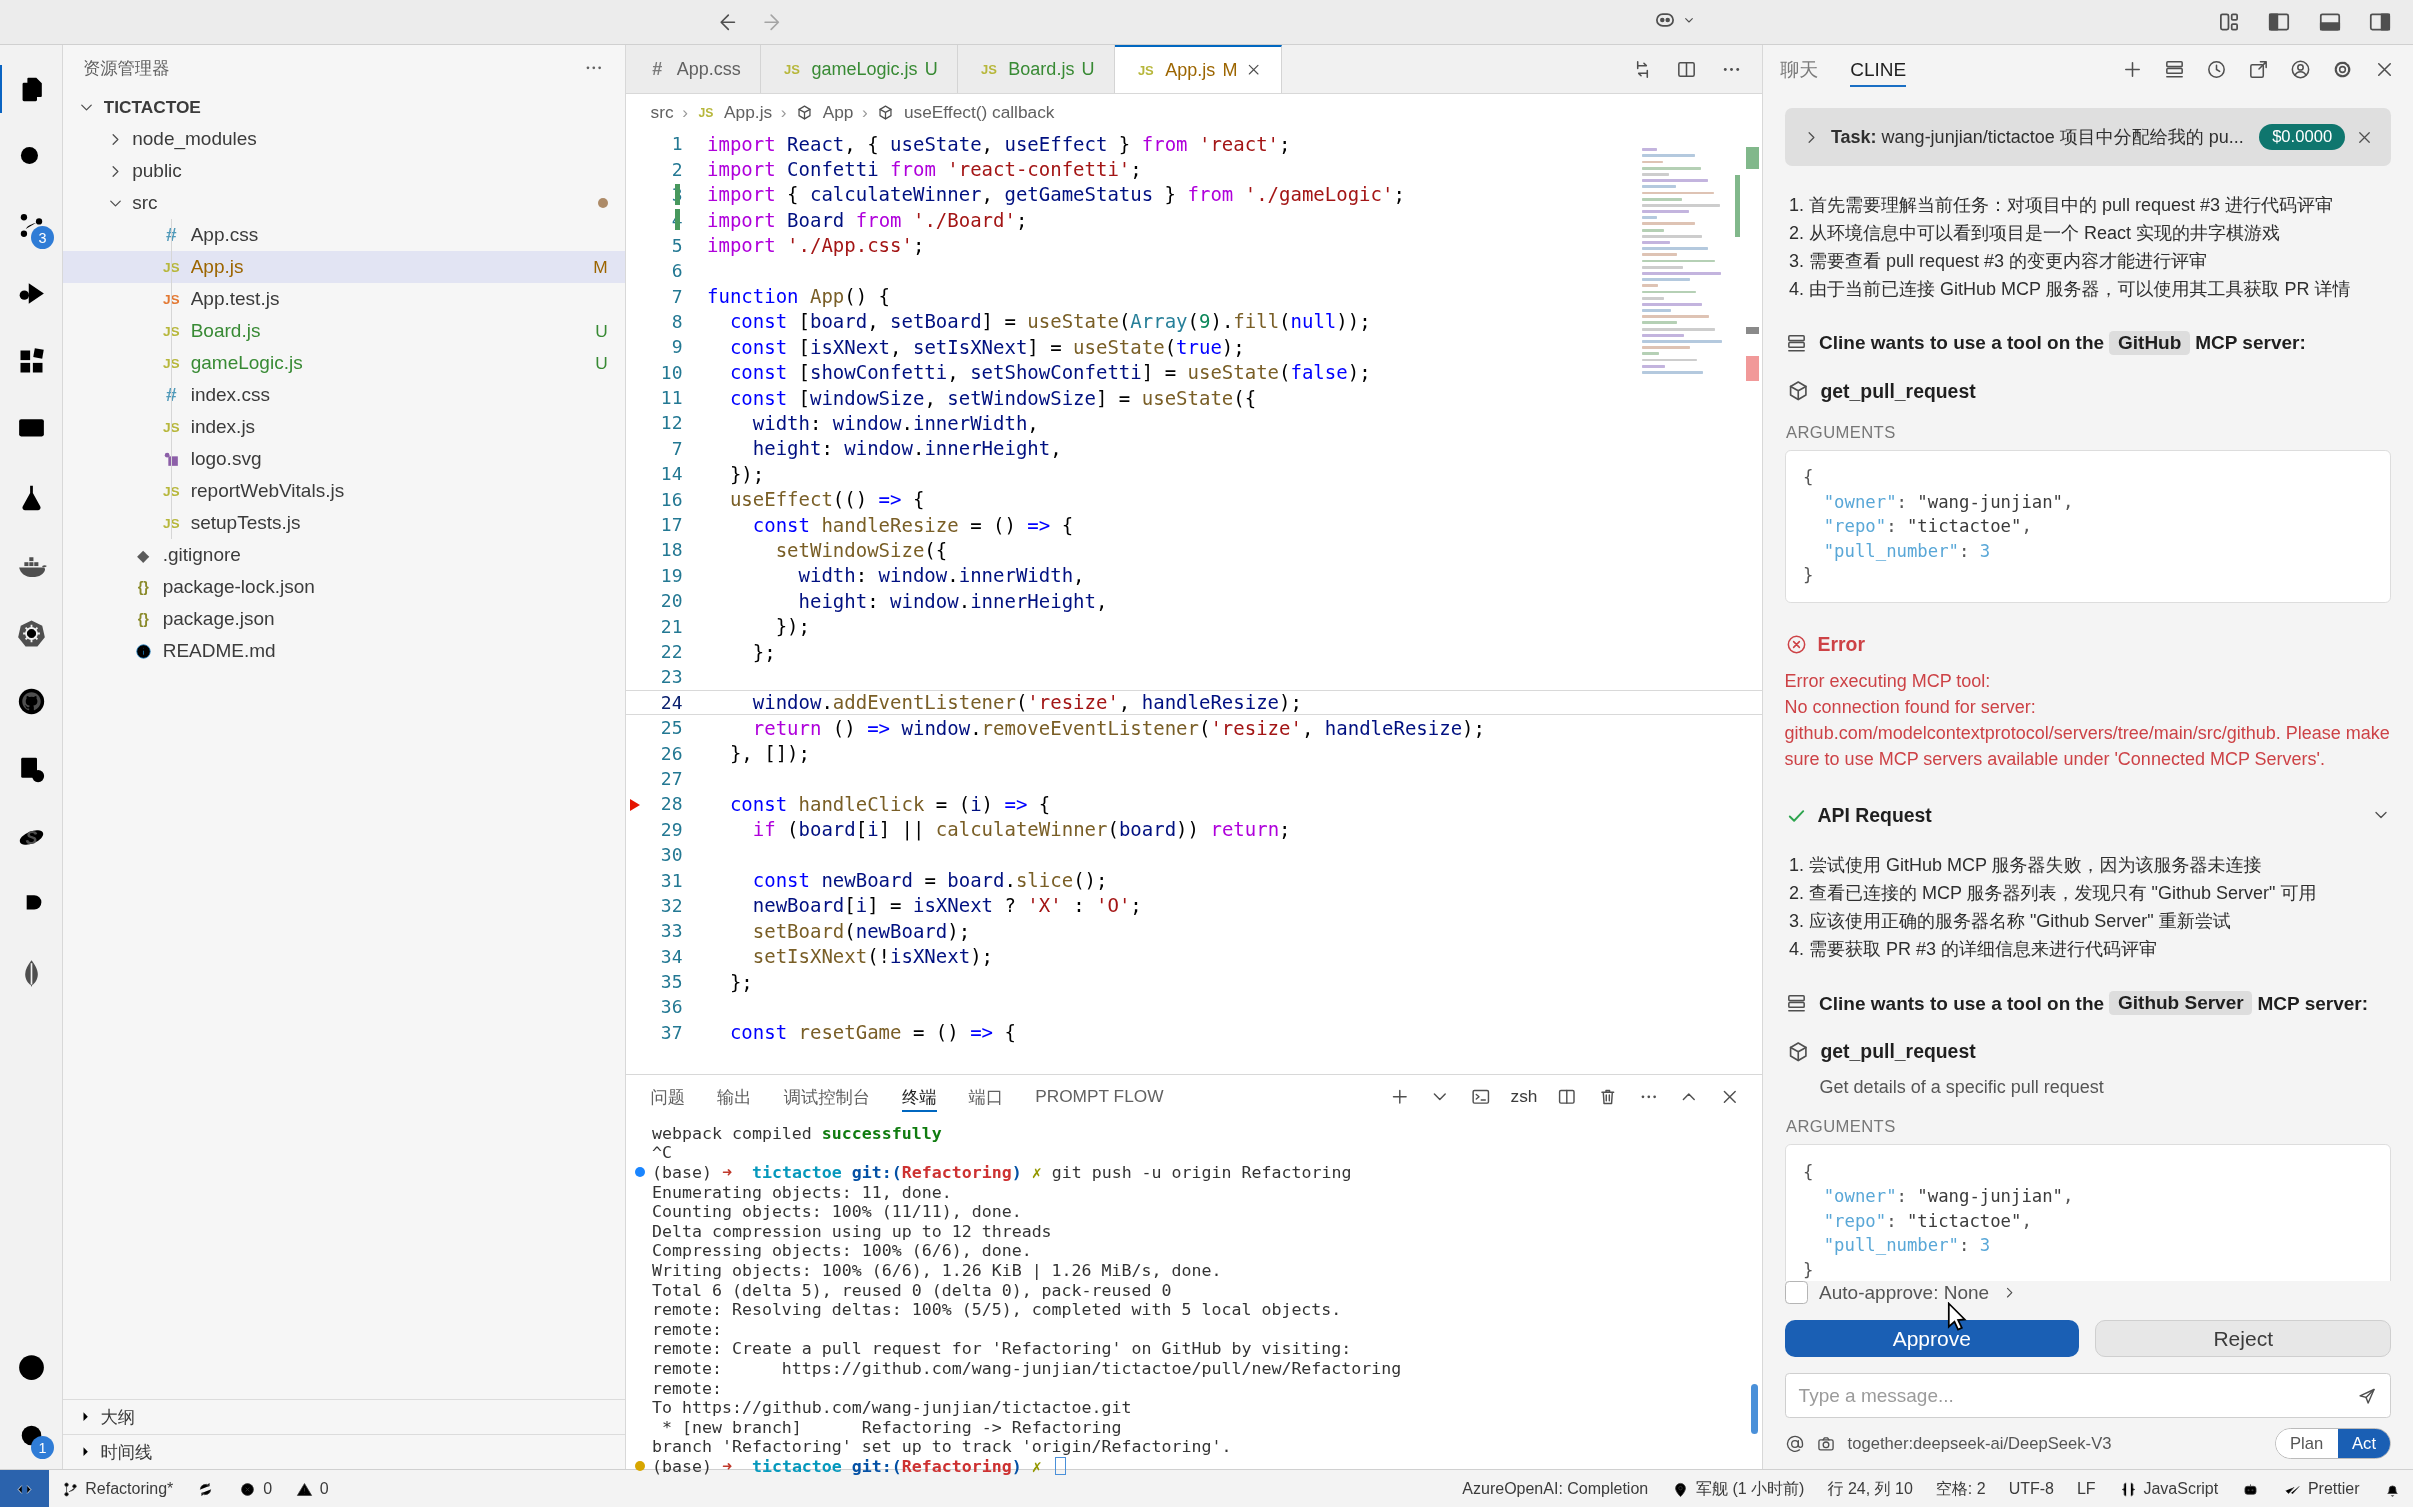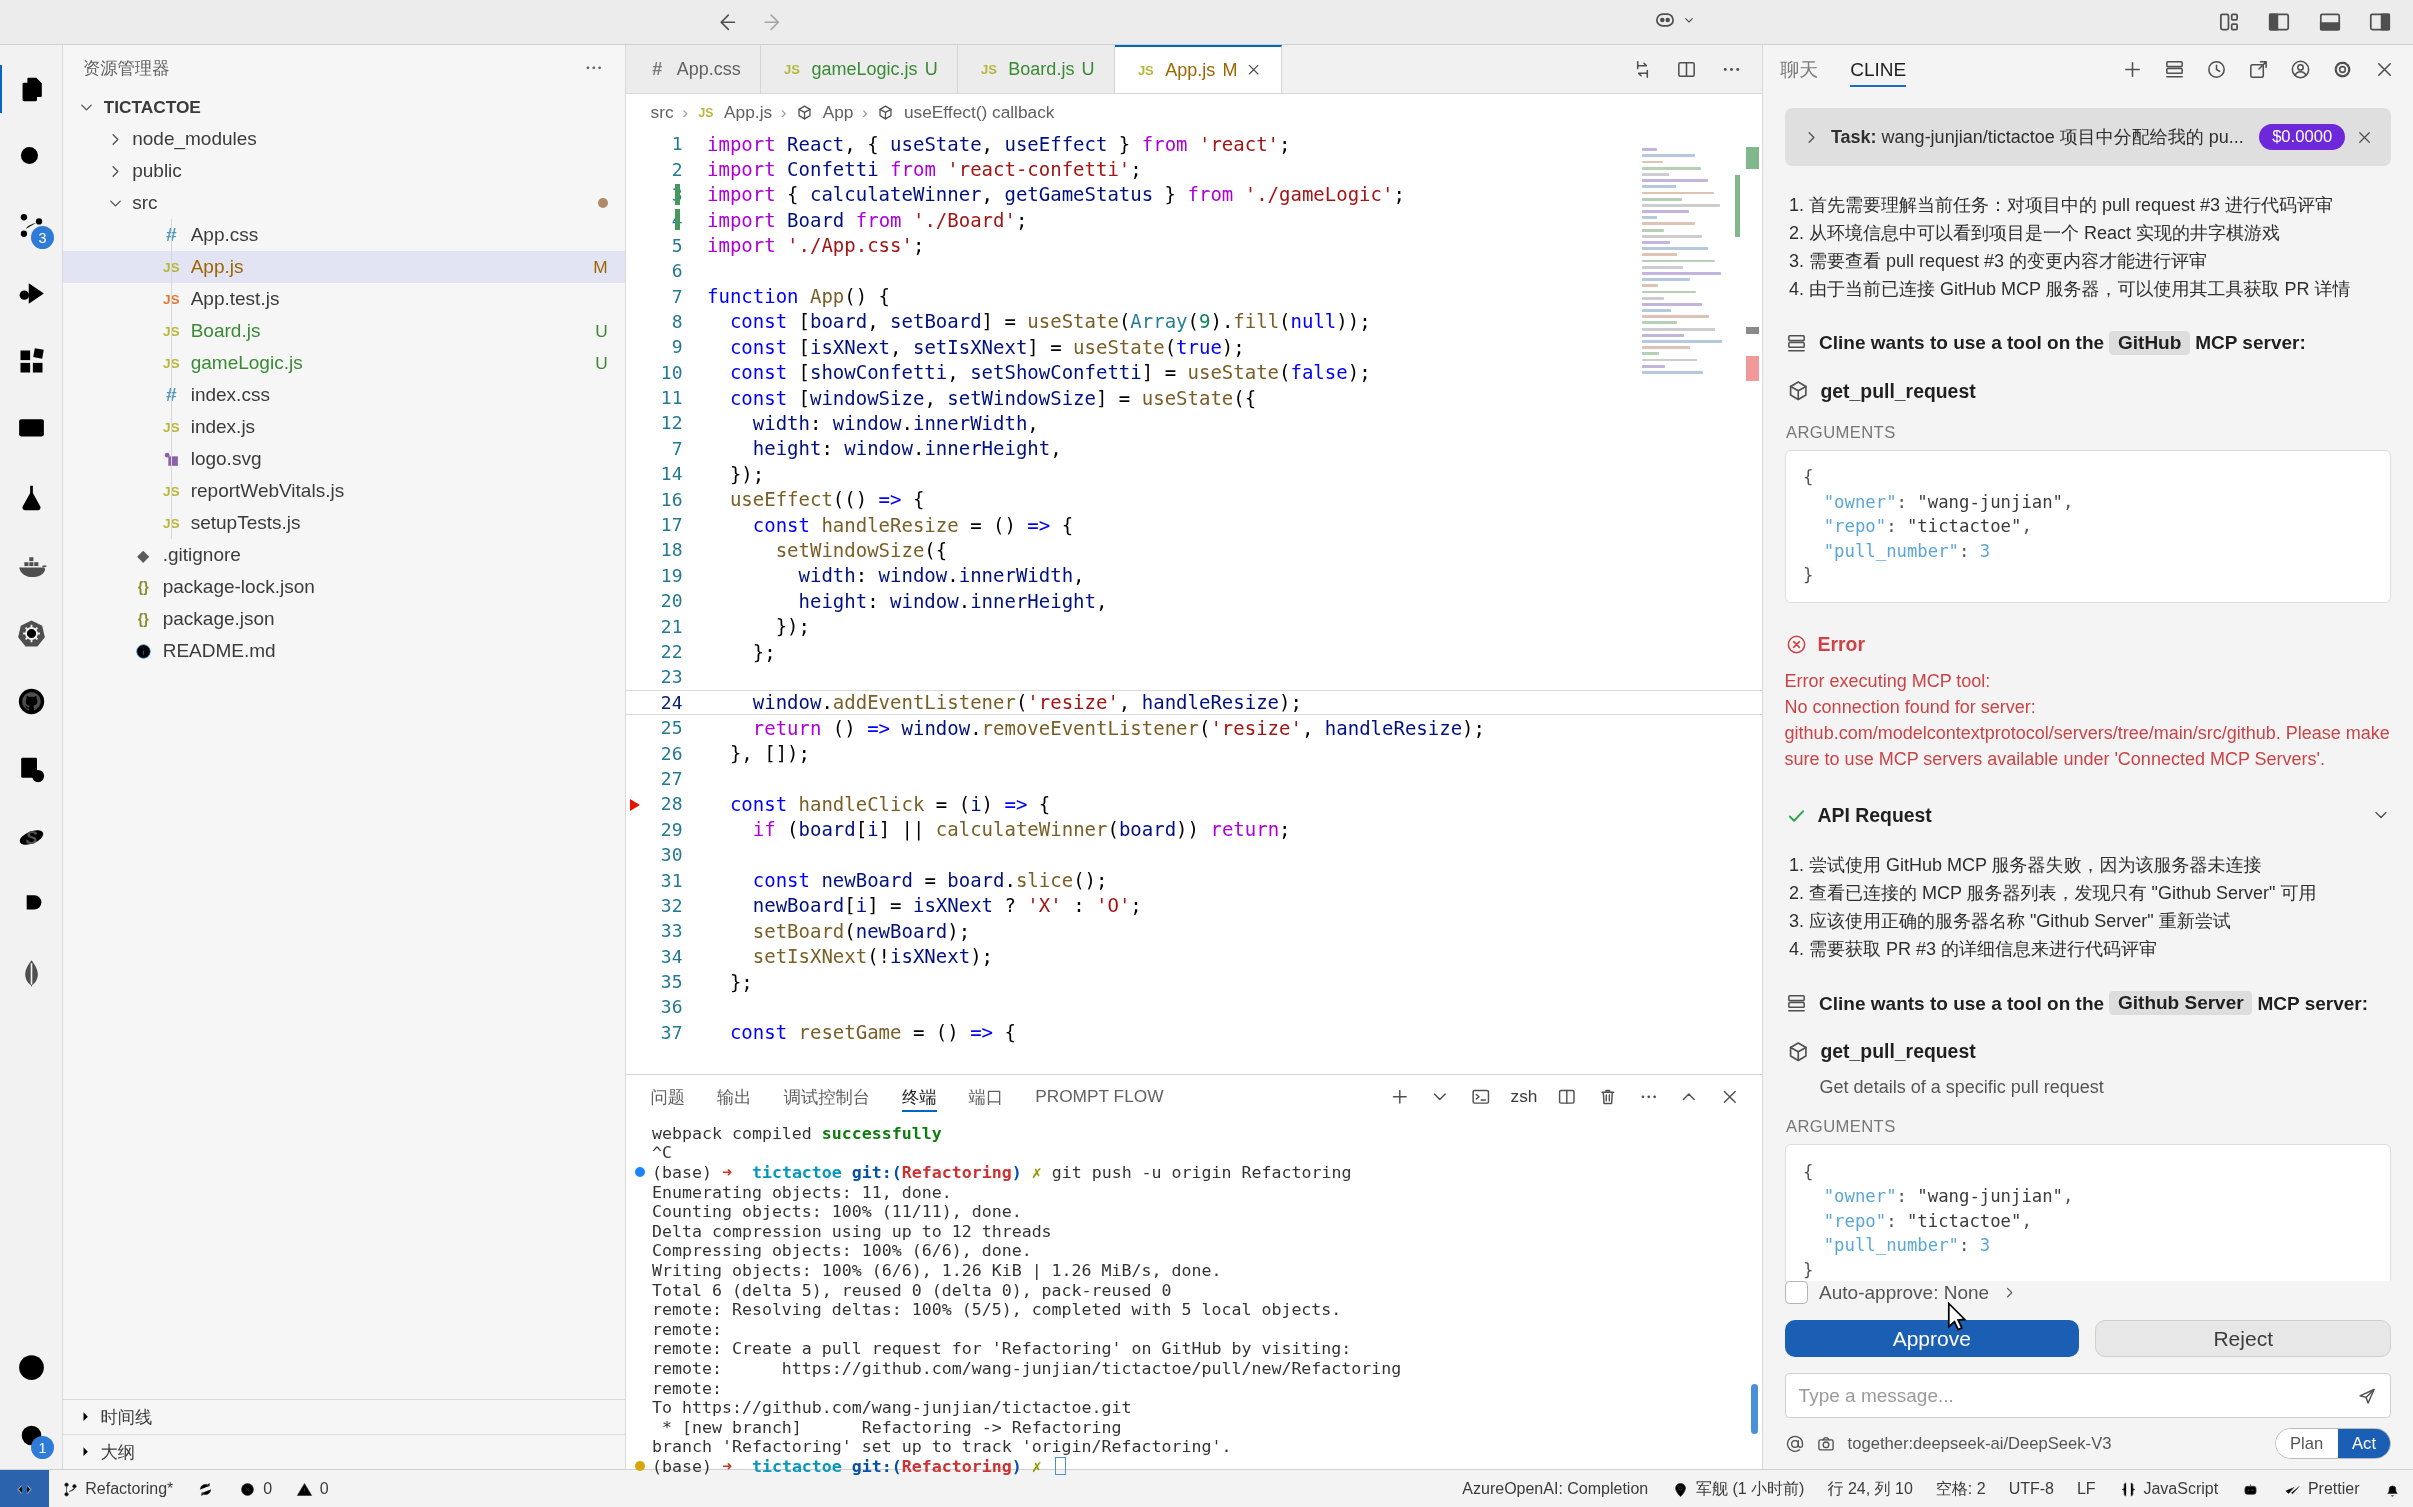--- a/index.html
+++ b/index.html
@@ -104,21 +104,21 @@
   #cline{width:651px;background:var(--bg-cline);border-left:0.7px solid var(--border);display:flex;flex-direction:column;flex:none;position:relative}
   #cline-header{height:49px;display:flex;align-items:center;padding:0 17.3px;flex:none}
   .cl-tab{font-size:19px;color:#7a7a7a;margin-right:32px;height:100%;display:flex;align-items:center;position:relative}
   .cl-tab.active{color:#1f1f1f}
   .cl-tab.active::after{content:"";position:absolute;left:0;right:0;bottom:7.2px;border-bottom:2.2px solid #1a6fc4}
   #cline-icons{margin-left:auto;display:flex;gap:19px;align-items:center}
   #cline-icons svg{width:23px;height:23px}
   #cline-body{flex:1;padding:14.4px 21.6px 0 21.6px;overflow:hidden;font-size:18px;color:#2f2f2f}
   #task-card{background:#dfdfdf;border-radius:7.2px;padding:16px 17.3px;display:flex;align-items:center;gap:10px}
   #task-card .ttext{white-space:nowrap;overflow:hidden;flex:1}
-  #task-cost{background:#6d28d9;color:#fff;border-radius:14.4px;padding:2.9px 13px;font-size:16.6px;flex:none}
+  #task-cost{background:#0f766e;color:#fff;border-radius:14.4px;padding:2.9px 13px;font-size:16.6px;flex:none}
   .steps{margin:24.5px 4.3px 0 4.3px;line-height:28px}
   .tool-head{display:flex;align-items:center;gap:11.5px;margin-top:29px;font-weight:bold;color:#1f1f1f;font-size:19px}
   .chip{background:#ddd;border-radius:4.3px;padding:1.4px 8.6px;font-weight:bold}
   .tool-name{display:flex;align-items:center;gap:10px;margin:24.5px 0 0 1.4px;font-weight:bold;font-size:19.4px;color:#1f1f1f}
   .tool-desc{margin:13px 0 0 35px;color:#555}
   .args-label{margin:19px 0 7.2px 1.4px;color:#777;font-size:16.6px;letter-spacing:0.4px}
   .args-box{background:#fff;border:0.7px solid #ddd;border-radius:5.8px;padding:14.4px 17.3px;font-family:var(--mono);font-size:17.3px;line-height:24.5px;white-space:pre}
   .jk{color:#59a7d7}.jn{color:#59a7d7}.js2{color:#3b3b3b}.jp{color:#555}
   .err-head{display:flex;align-items:flex-start;gap:10px;margin-top:30px;font-weight:bold;color:var(--err);font-size:19.4px}
   .err-text{margin-top:11.5px;color:var(--err);line-height:26px}
@@ -450,27 +450,27 @@
               </svg>
             </span>
             <span class="flabel ">README.md</span>
           </div>
         </div>
       <div id="side-bottom">
           <div class="side-section">
             <svg viewBox="0 0 24 24" style="width: 17.3px; height: 17.3px;">
               <path d="M9 6l6 6-6 6"></path>
             </svg>
-            <span>时间线</span>
+            <span>大纲</span>
           </div>
           <div class="side-section">
             <svg viewBox="0 0 24 24" style="width: 17.3px; height: 17.3px;">
               <path d="M9 6l6 6-6 6"></path>
             </svg>
-            <span>大纲</span>
+            <span>时间线</span>
           </div>
         </div>
     </div>
 
     <div id="editorgroup">
       <div id="tabbar">
           <div class="tab">
             <span class="ficon" style="color:#7a7a7a">#</span>
             <span class="">App.css</span>
           </div>

